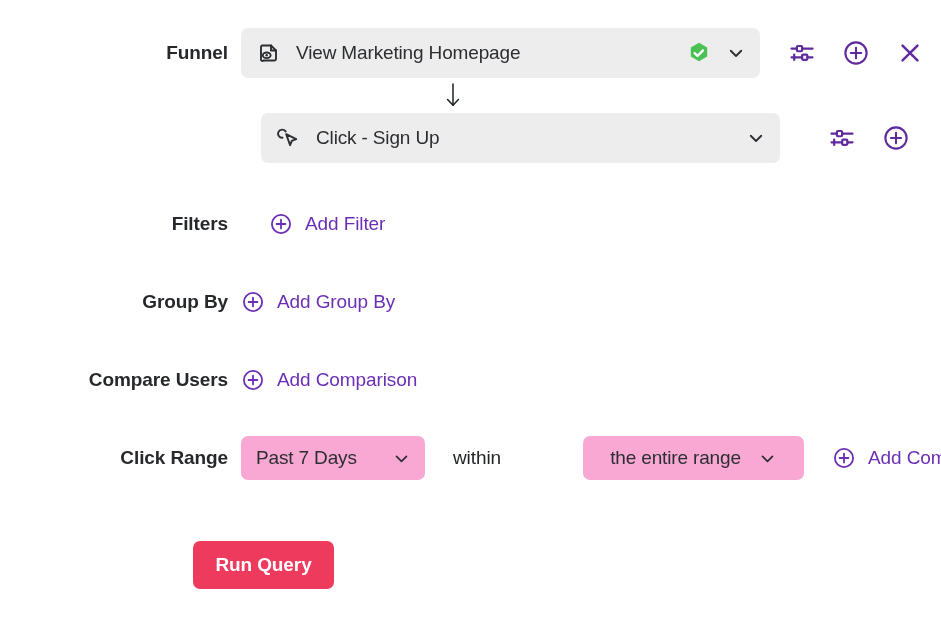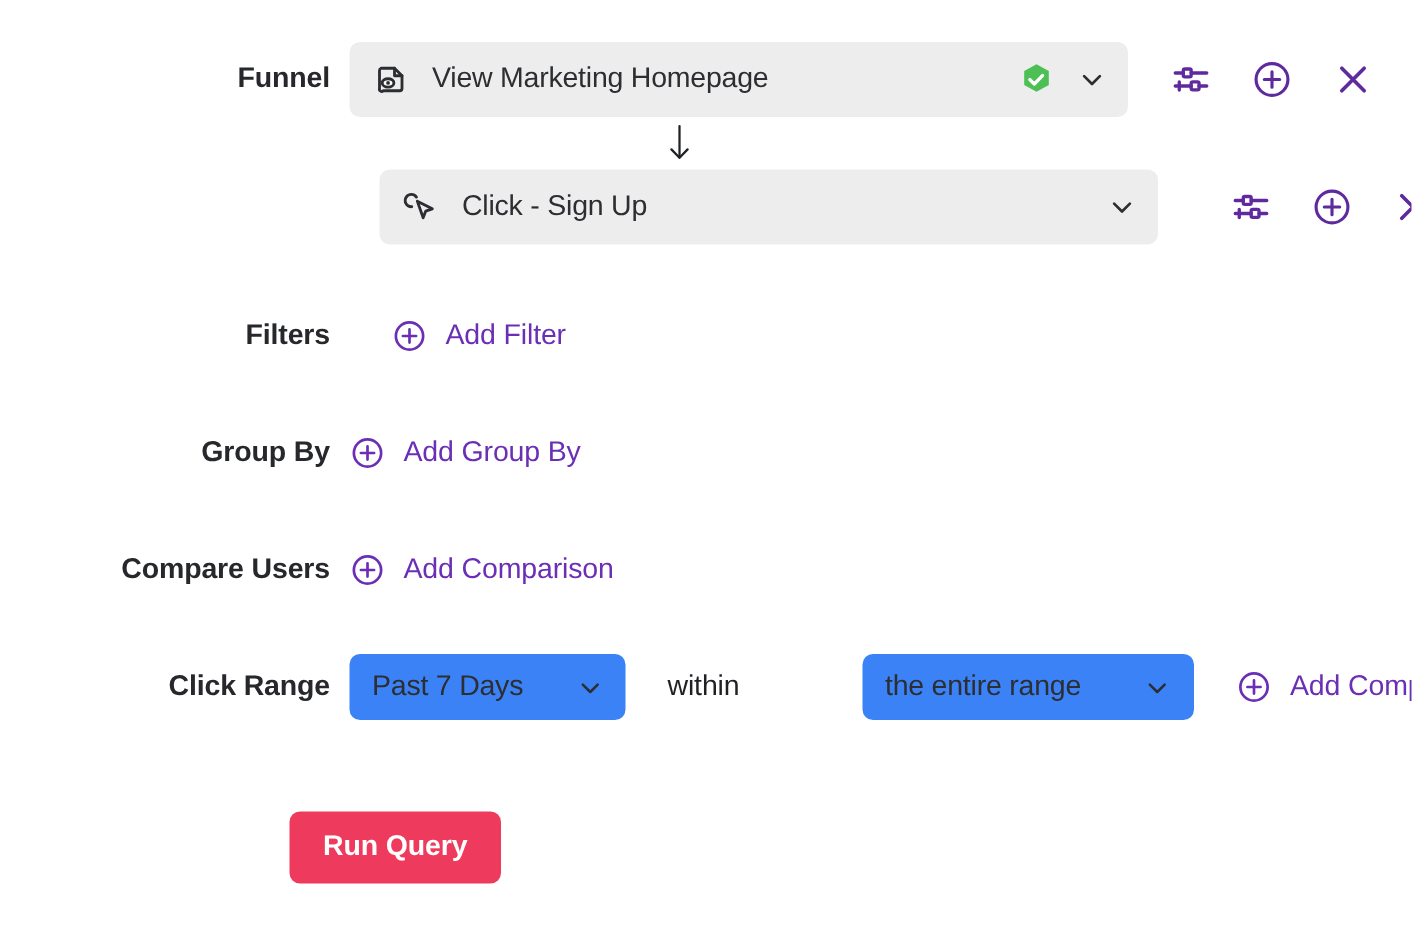--- a/index.html
+++ b/index.html
@@ -20,21 +20,21 @@
   .query-builder {
     position: absolute;
     left: 0; top: 0;
     width: 941px;
     height: 617px;
   }
 
   
   .row {
     position: absolute;
-    left: 0;
+    left: 8px;
     width: 912px;
     display: flex;
     align-items: center;
     padding-left: 40px;
   }
   .row-label {
     width: 180px;
     text-align: right;
     padding-right: 0;
     font-size: 19px;
@@ -148,21 +148,21 @@
     font-size: 19px;
     color: #6a2fb5;
     margin-left: 12px;
     white-space: nowrap;
     letter-spacing: -0.1px;
   }
 
   
   .select-pill {
     height: 44px;
-    background: #3b82f6;
+    background: #f9a8d4;
     border-radius: 7px;
     display: flex;
     align-items: center;
     padding: 0 15px;
     cursor: pointer;
   }
   .select-pill .pill-text {
     font-size: 19px;
     color: #2c2e31;
     white-space: nowrap;
@@ -172,21 +172,21 @@
     width: 18px;
     height: 18px;
     margin-left: 18px;
     display: flex;
     align-items: center;
     justify-content: center;
     color: #2c2e31;
     flex: 0 0 18px;
   }
   #pill-date-range { width: 184px; margin-left: 13px; flex: 0 0 184px; justify-content: space-between; }
-  #pill-within-scope { width: 221px; margin-left: 82px; flex: 0 0 221px; justify-content: space-between; }
+  #pill-within-scope { width: 221px; margin-left: 82px; flex: 0 0 221px; justify-content: center; }
   .within-word {
     margin-left: 28px;
     font-size: 19px;
     color: #1f2124;
     white-space: nowrap;
     letter-spacing: -0.1px;
   }
   .date-add-link { margin-left: 28px; }
 
   

